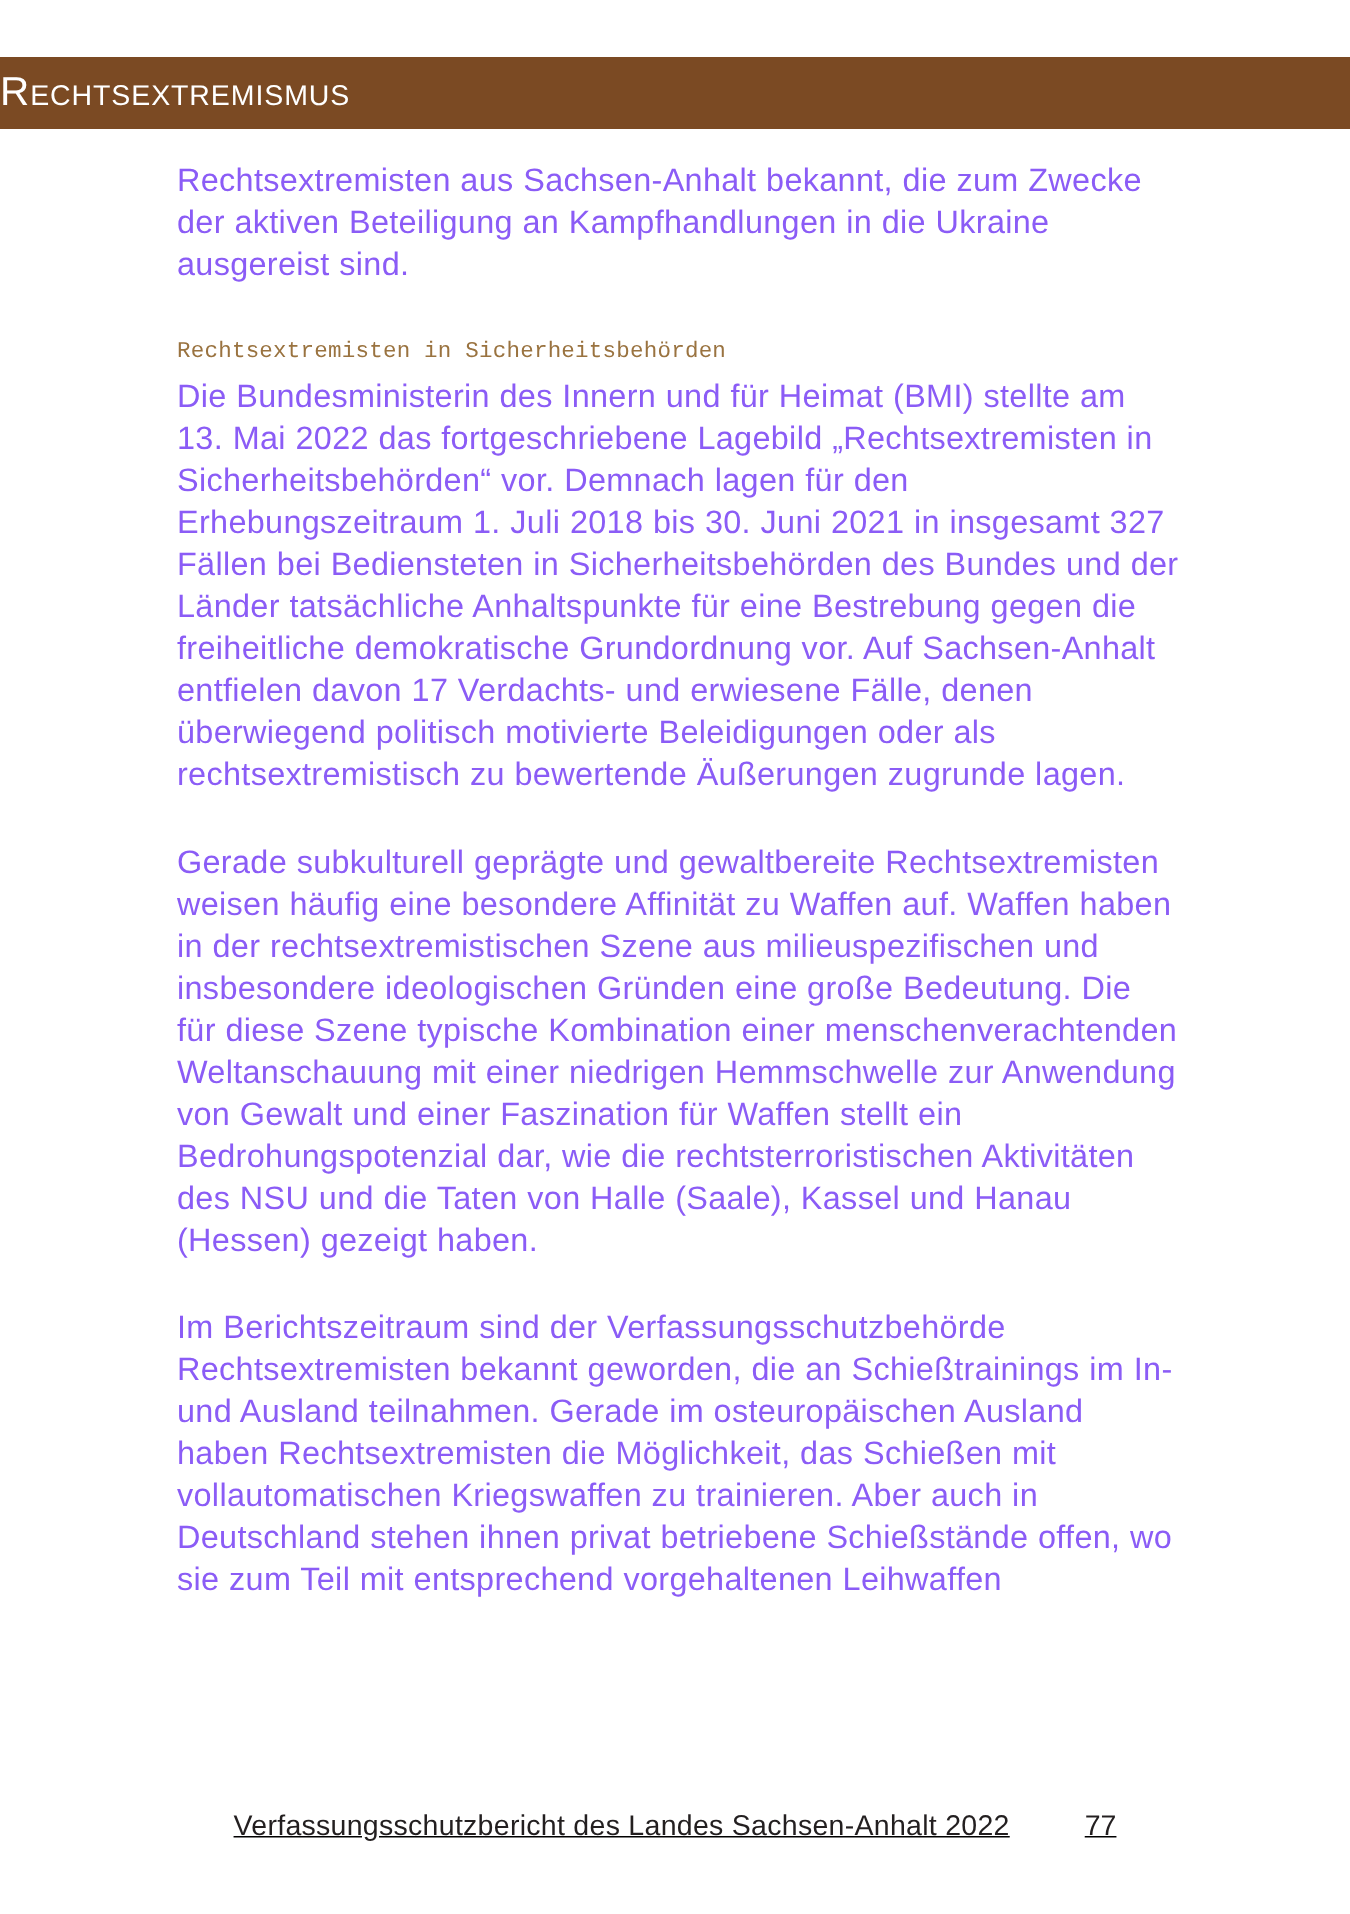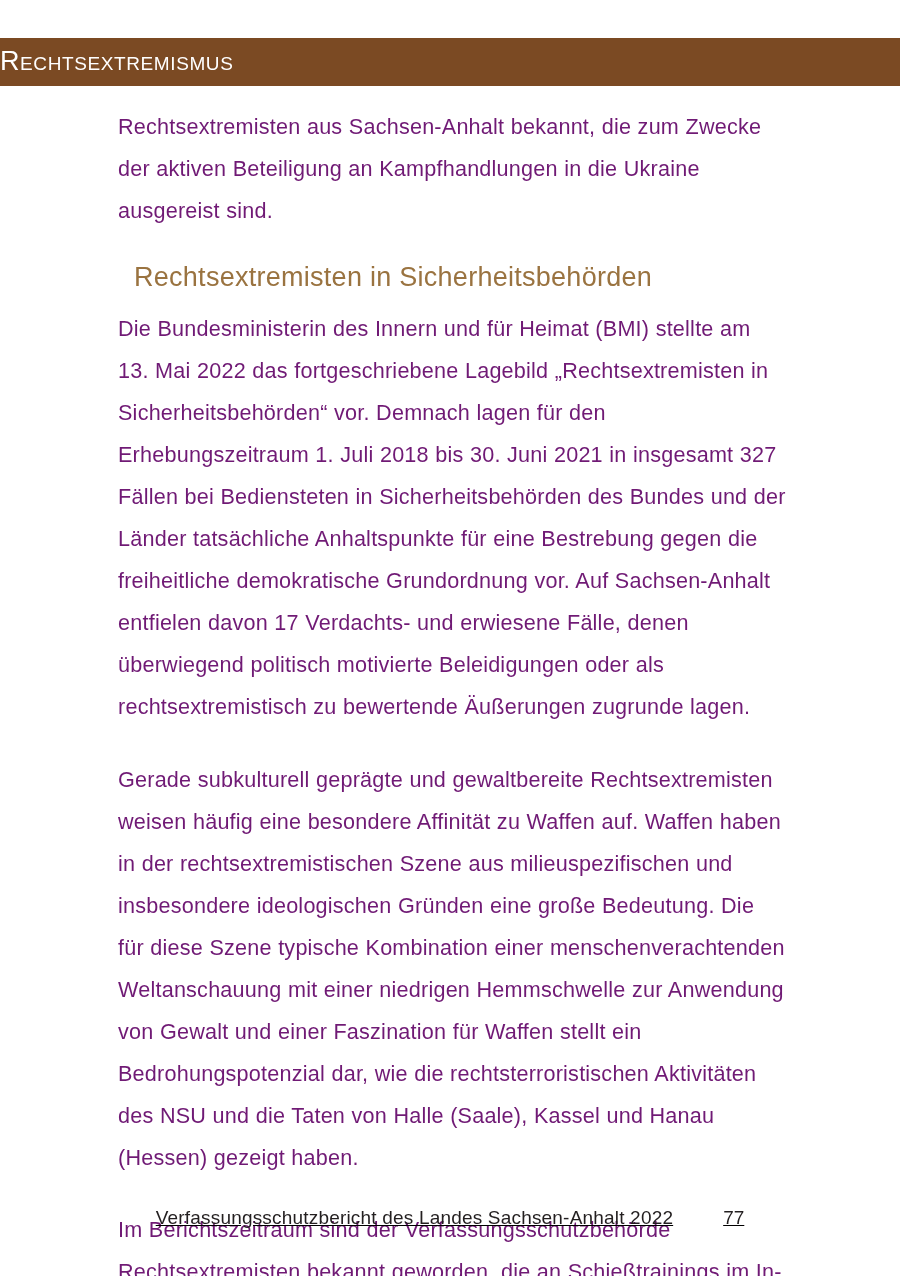--- a/index.html
+++ b/index.html
@@ -42,46 +42,47 @@
   
   .page-body {
     position: absolute;
     left: 118px;
     top: 106px;
     width: 668px;
   }
 
   .para {
     font-size: 21.6px;
-    line-height: 42px;
-    color: #701a75;
+    line-height: 28px;
+    color: #8b5cf6;
     margin: 0;
     letter-spacing: 0.01em;
     word-spacing: 0.01em;
   }
 
   .para + .para {
     margin-top: 30.2px; 
   }
 
   .section-heading {
-    font-size: 27px;
+    font-size: 15px;
     line-height: 30.2px;
     color: #9a7340;
-    margin: 16px;
+    margin: 0;
     font-weight: 400;
     letter-spacing: 0.01em;
+    font-family: Liberation Mono, monospace;
   }
   .section-heading.spaced-above {
     margin-top: 30.2px;
   }
 
   
   .section-heading + .para {
-    margin-top: 10px;
+    margin-top: 0;
   }
 
   
   .page-footer {
     position: absolute;
     left: 0;
     top: 1208px;
     width: 900px;
     display: flex;
     justify-content: center;

